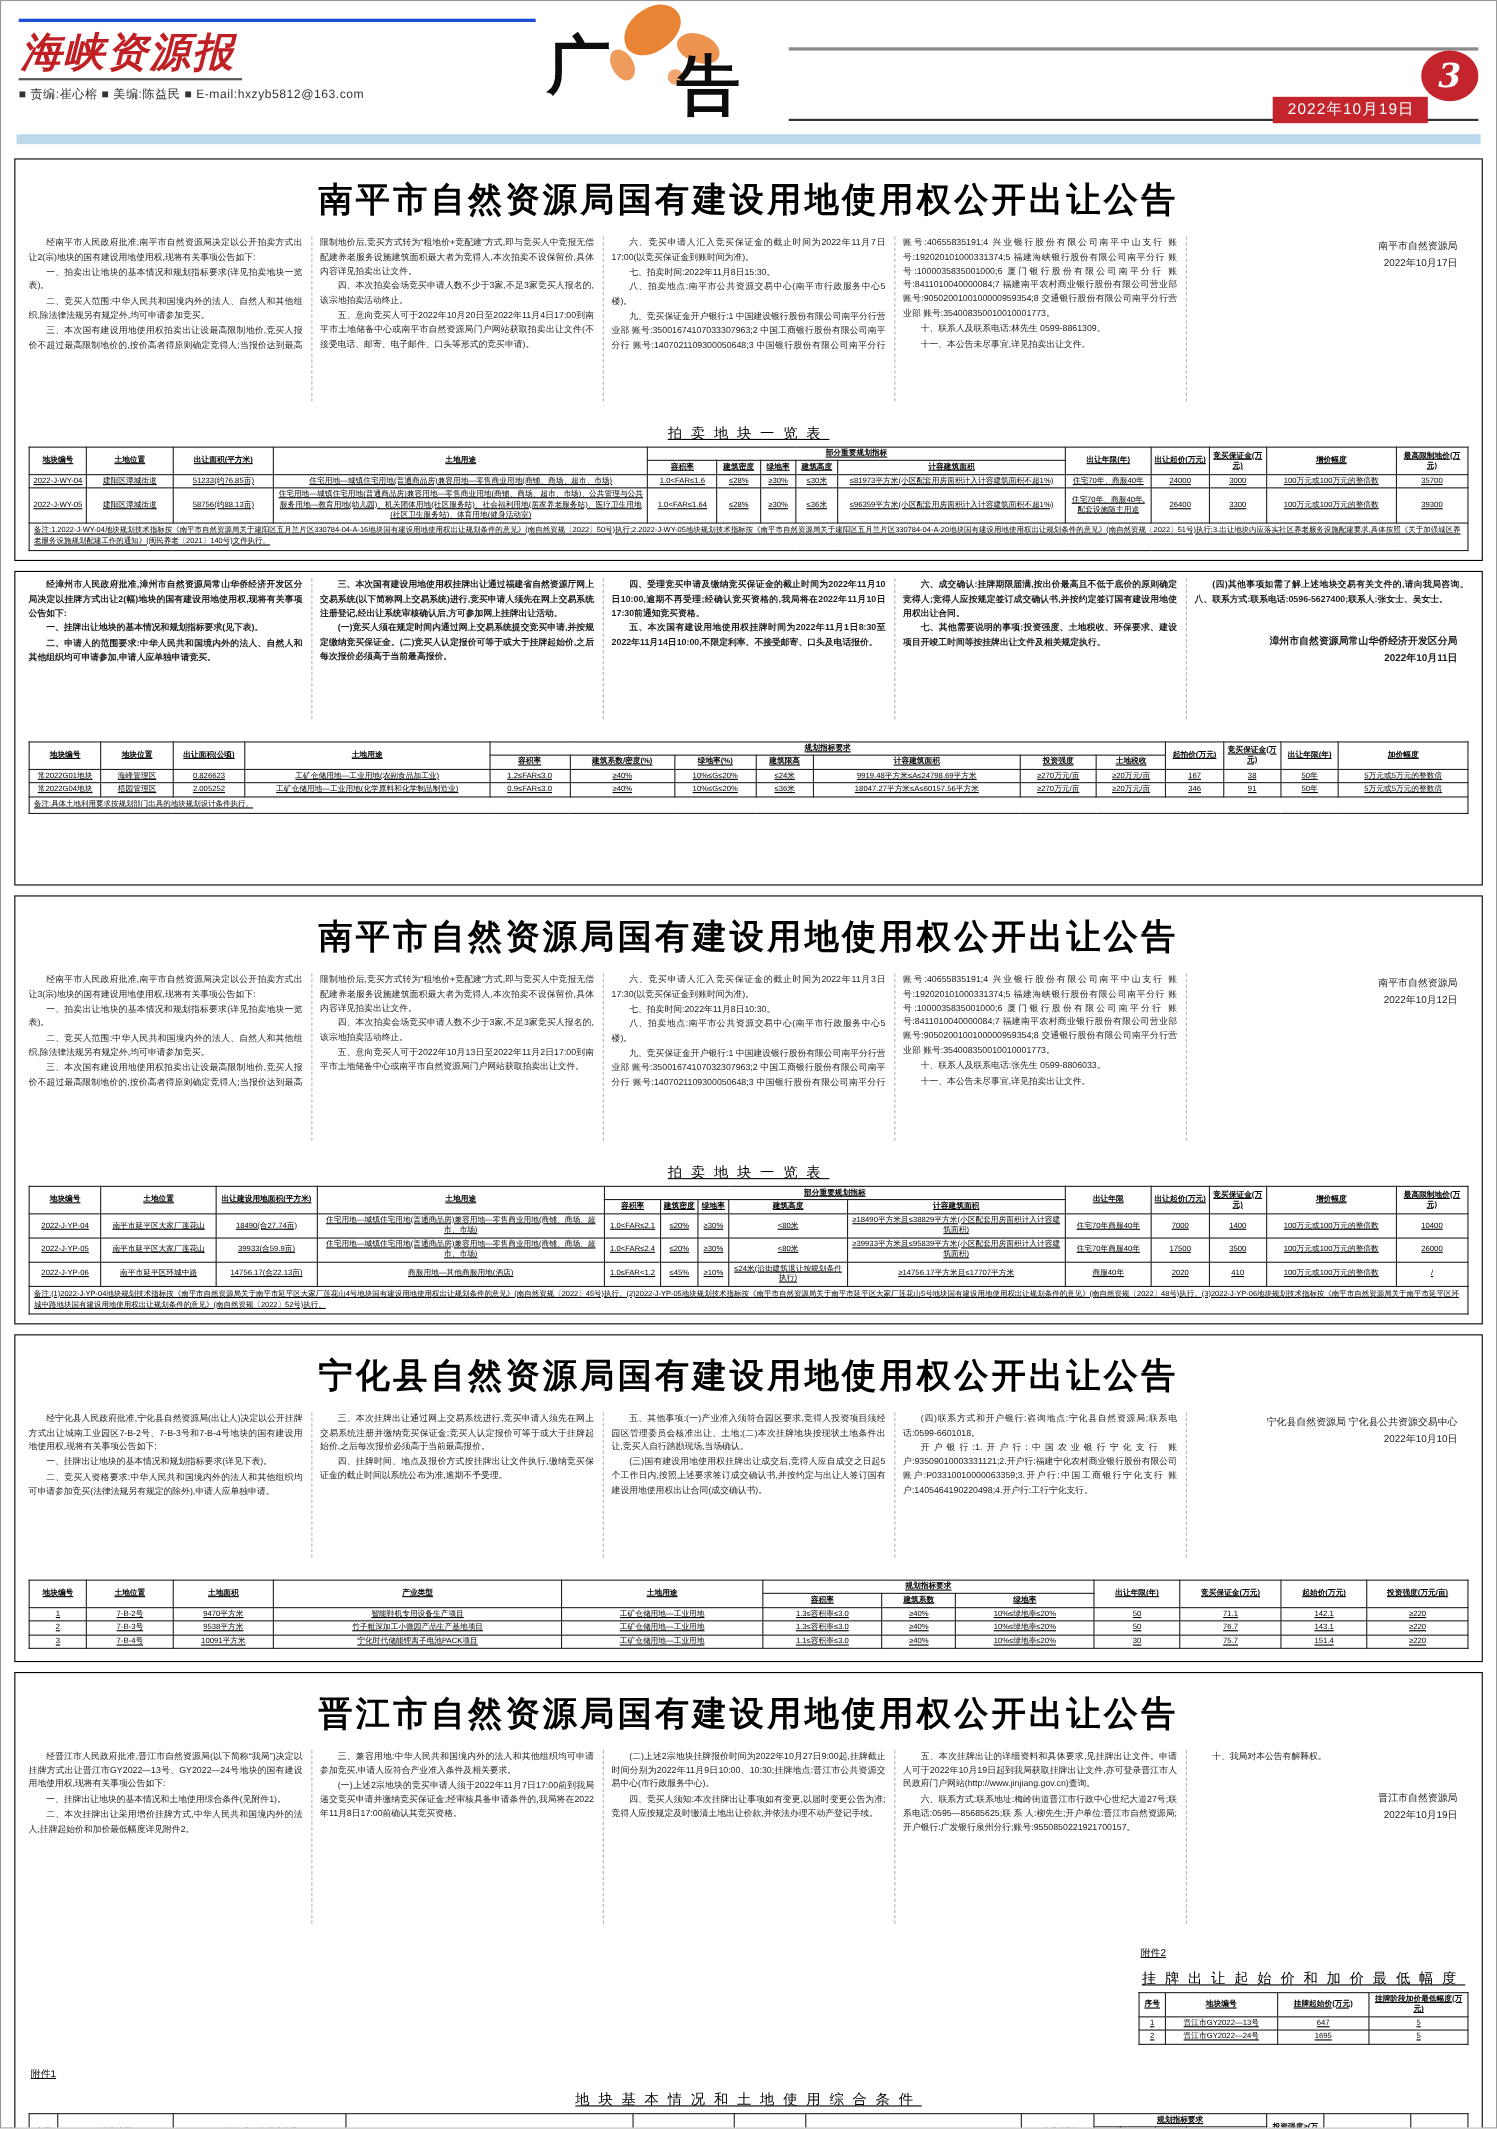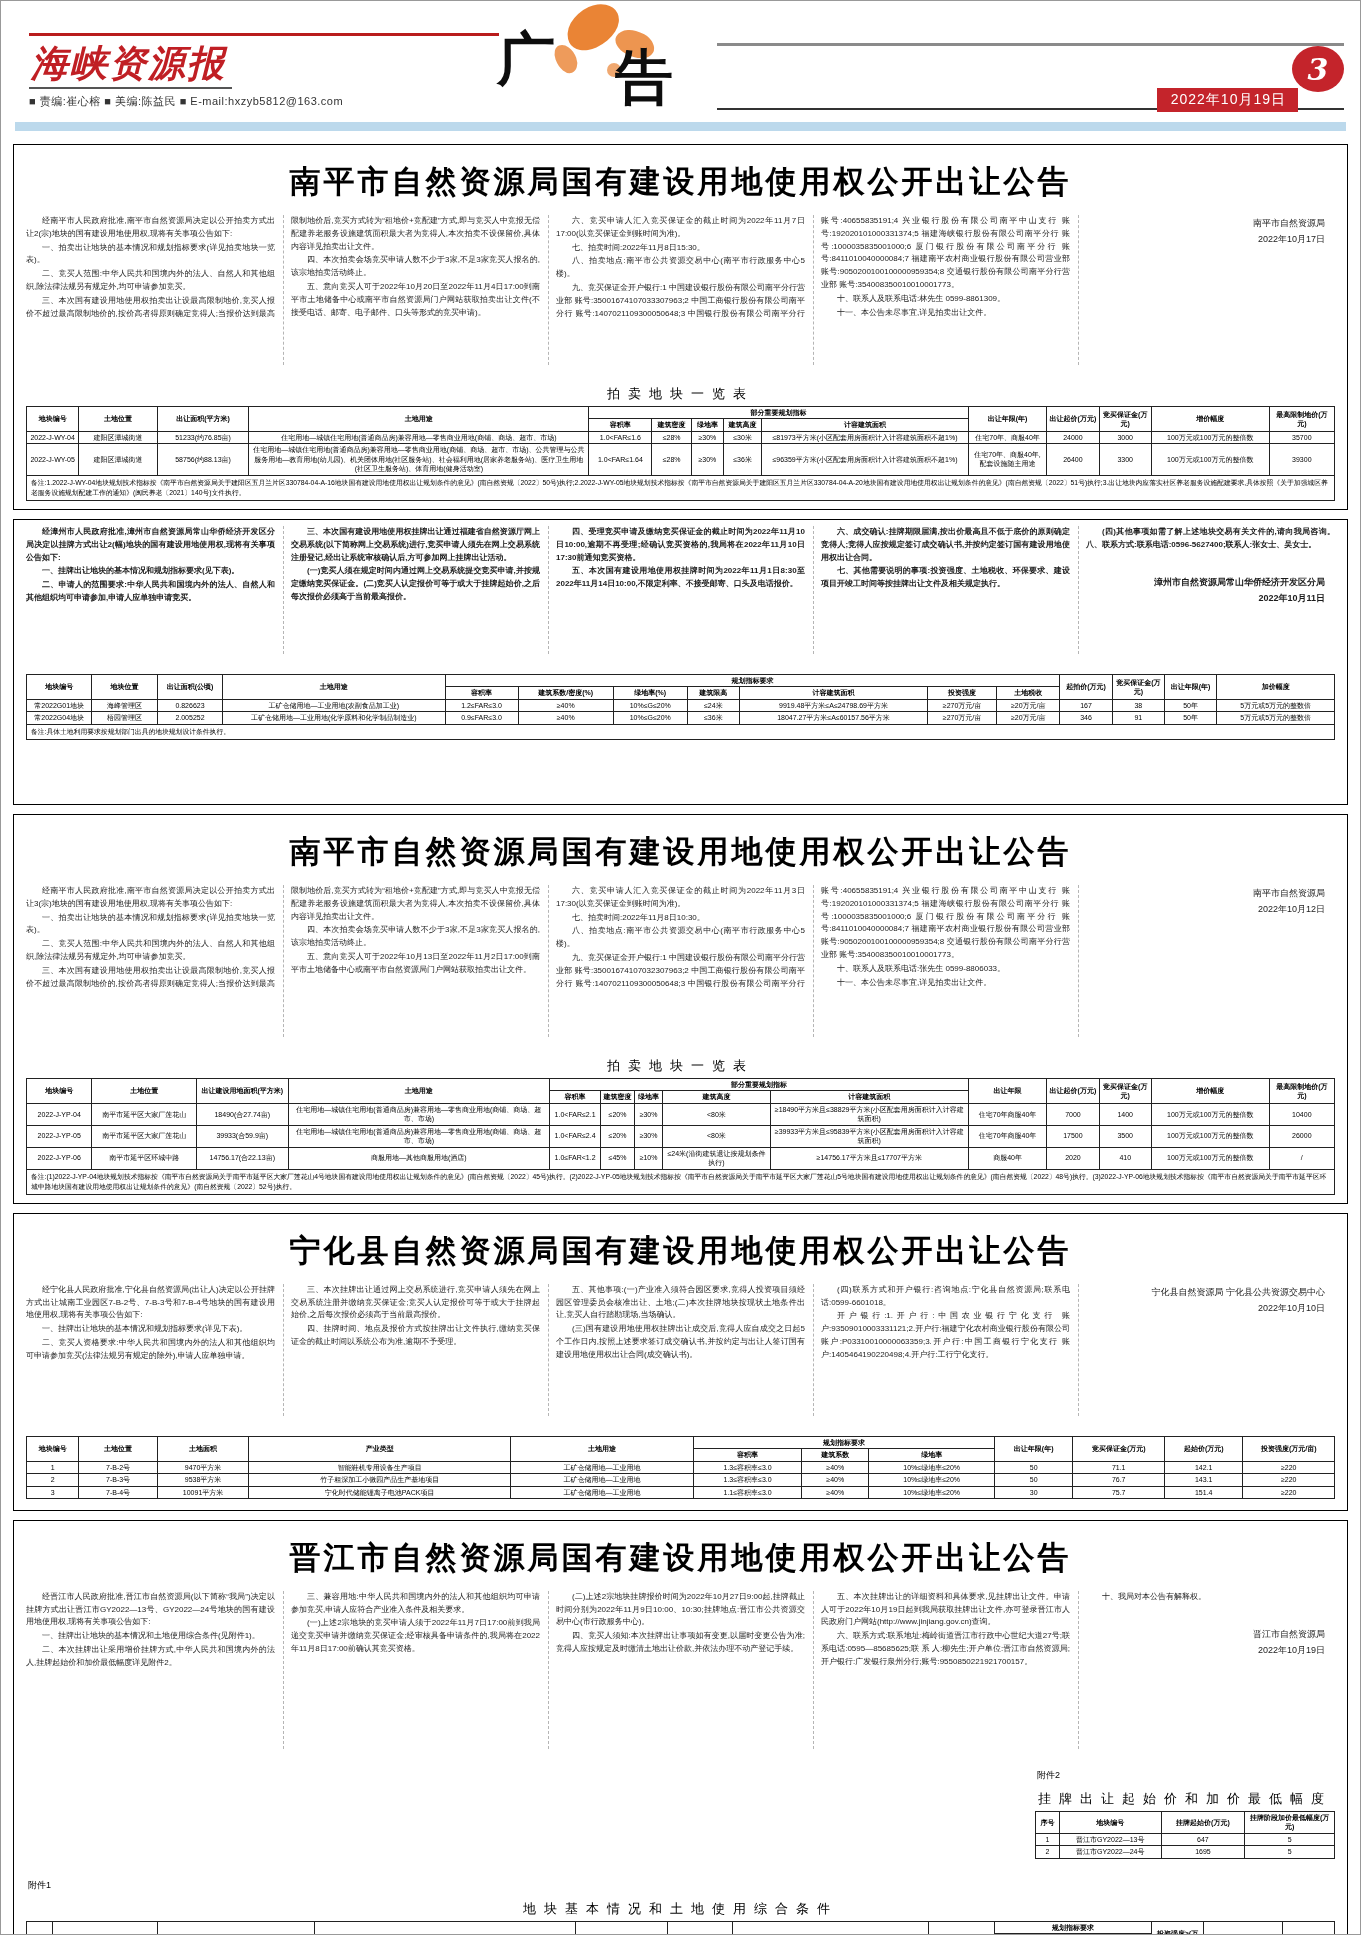--- a/index.html
+++ b/index.html
@@ -1,19 +1,19 @@
 <!DOCTYPE html>
 <html lang="zh"><head>
 <meta charset="utf-8">
 <style>
   html,body{margin:0;padding:0;background:#d9d9d9;font-family:"Liberation Sans",sans-serif;}
   .page{width:1361px;height:1935px;margin:0 auto;background:#fff;border:1px solid #999;box-sizing:border-box;overflow:hidden;position:relative;}
   
   .header{position:relative;height:118px;}
-  .h-left{position:absolute;left:16px;top:32px;width:470px;border-top:3px solid #b91c1c;margin-left:12px;}
+  .h-left{position:absolute;left:16px;top:16px;width:470px;border-top:3px solid #1d4ed8;}
   .logo{font-family:"DejaVu Serif",serif;font-style:italic;font-weight:bold;color:#c01f24;font-size:37px;line-height:1.15;width:fit-content;margin-top:6px;border-bottom:2px solid #555;padding:0 6px 2px 2px;letter-spacing:2px;}
   .credits{font-size:11px;color:#333;margin-top:5px;letter-spacing:.5px;}
   .h-center{position:absolute;left:486px;top:4px;width:220px;height:112px;}
   .petal{position:absolute;background:#e87a24;border-radius:58% 42% 60% 40%/60% 45% 55% 40%;opacity:.92;}
   .p1{width:56px;height:40px;left:78px;top:2px;transform:rotate(-25deg);}
   .p2{width:40px;height:26px;left:128px;top:26px;transform:rotate(30deg);opacity:.8;}
   .p3{width:30px;height:20px;left:64px;top:44px;transform:rotate(70deg);opacity:.75;}
   .p4{width:14px;height:14px;left:120px;top:58px;border-radius:50%;opacity:.65;}
   .ad-char{position:absolute;font-family:"Liberation Serif",serif;font-weight:bold;font-size:58px;color:#0d0d0d;line-height:1;}
   .c1{left:10px;top:26px;}
@@ -29,21 +29,21 @@
   .ann-title{text-align:center;font-family:"Liberation Serif",serif;font-weight:bold;font-size:31px;margin:10px 0 12px 0;letter-spacing:3px;color:#000;}
   .cols{column-count:5;column-gap:16px;column-rule:1px dashed #b5b5b5;font-size:8px;line-height:1.6;text-align:justify;color:#1c1c1c;}
   .para{margin:0 0 1px 0;text-indent:2em;}
   .sig{break-inside:avoid;text-align:right;font-size:9px;margin-top:22px;padding-right:10px;line-height:1.8;}
   .tbl-caption{text-align:center;font-size:13px;letter-spacing:8px;margin:8px 0 3px 0;color:#000;}
   .attach-label{font-size:9px;margin:6px 0 1px 2px;color:#000;}
   table.tbl{width:100%;border-collapse:collapse;font-size:7px;color:#000;}
   table.tbl th,table.tbl td{border:1px solid #222;padding:1px 2px;text-align:center;line-height:1.35;vertical-align:middle;font-weight:normal;}
   table.tbl th{font-weight:bold;}
   table.tbl td.note{text-align:left;font-size:6.8px;padding:2px 4px;line-height:1.5;}
-  .tbl-block{margin-top:20px;}
+  .tbl-block{margin-top:20px;text-decoration:underline;}
   .tbl-block.right{margin-left:auto;}
   
   .box-a1{min-height:322px;} .box-a1 .cols{height:150px;}
   .box-a2{min-height:286px;} .box-a2 .cols{height:128px;font-weight:bold;}
   .box-a3{min-height:320px;} .box-a3 .cols{height:152px;}
   .box-a4{min-height:298px;} .box-a4 .cols{height:132px;}
   .box-a5{min-height:352px;} .box-a5 .cols{height:158px;}
 </style>
 </head>
 <body>

